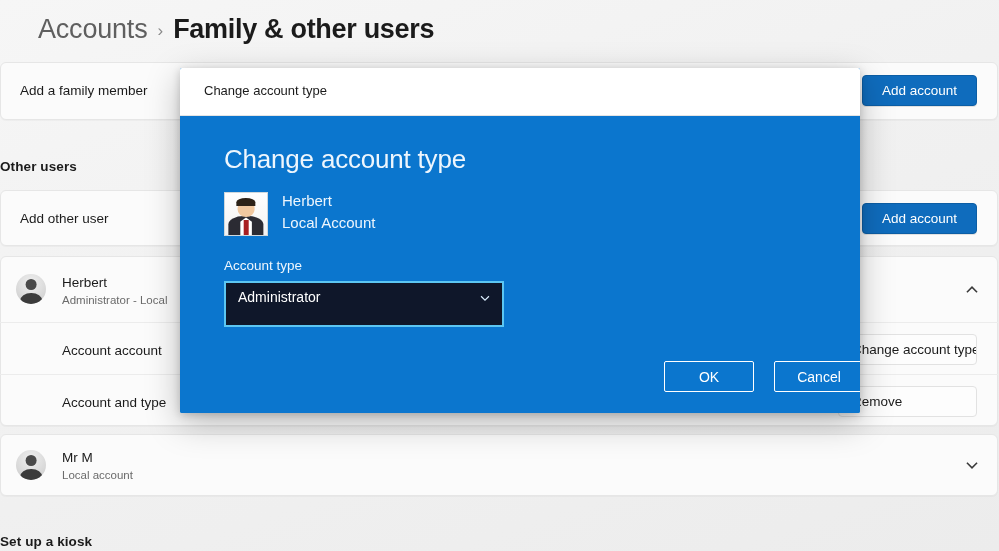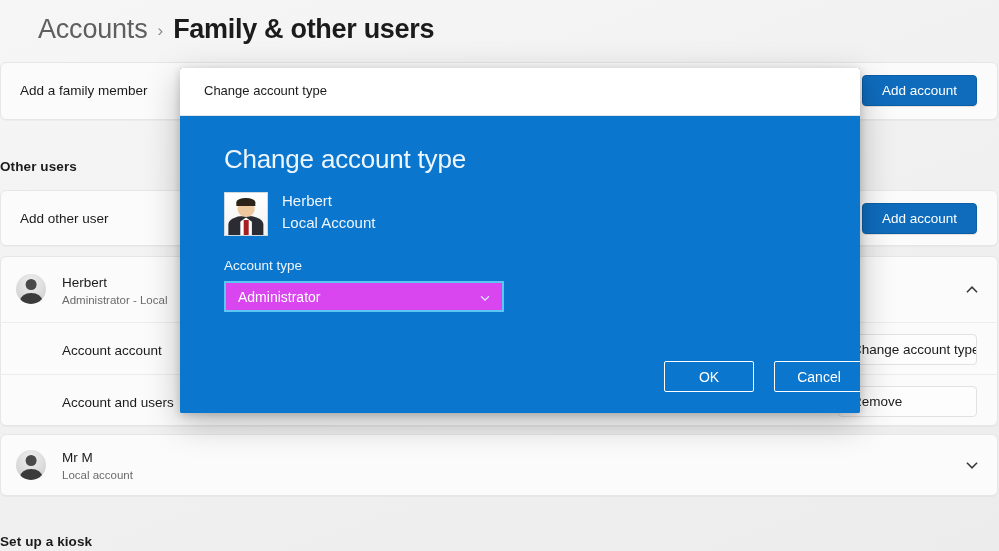--- a/index.html
+++ b/index.html
@@ -311,22 +311,22 @@
     top: 142px;
     font-size: 13.5px;
     color: #eef6fd;
   }
 
   #account-type-select {
     position: absolute;
     left: 44px;
     top: 165px;
     width: 280px;
-    height: 31px;
-    background: #d946ef;
+    height: 46px;
+    background: #0f172a;
     border: 2px solid #5cc6f2;
     cursor: default;
   }
   #account-type-value {
     position: absolute;
     left: 12px;
     top: 6px;
     font-size: 14px;
     color: #ffffff;
   }
@@ -396,21 +396,21 @@
     </svg>
   </div>
 
   <div class="divider" style="left:0px; top:322px; width:998px;"></div>
 
   <div class="card-row-label" style="left:62px; top:343px;">Account account</div>
   <button class="ghost-btn" style="left:838px; top:334px; width:139px;">Change account type</button>
 
   <div class="divider" style="left:0px; top:374px; width:998px;"></div>
 
-  <div class="card-row-label" style="left:62px; top:395px;">Account and users</div>
+  <div class="card-row-label" style="left:62px; top:395px;">Account and type</div>
   <button class="ghost-btn" style="left:838px; top:386px; width:139px;">Remove</button>
 
   <div class="card" style="left:0px; top:434px; width:998px; height:62px;">
   </div>
   <div class="user-avatar" style="left:16px; top:450px;">
     <div class="av-head"></div>
     <div class="av-body"></div>
   </div>
   <div class="user-name" style="left:62px; top:450px;">Mr M</div>
   <div class="user-sub" style="left:62px; top:469px;">Local account</div>

